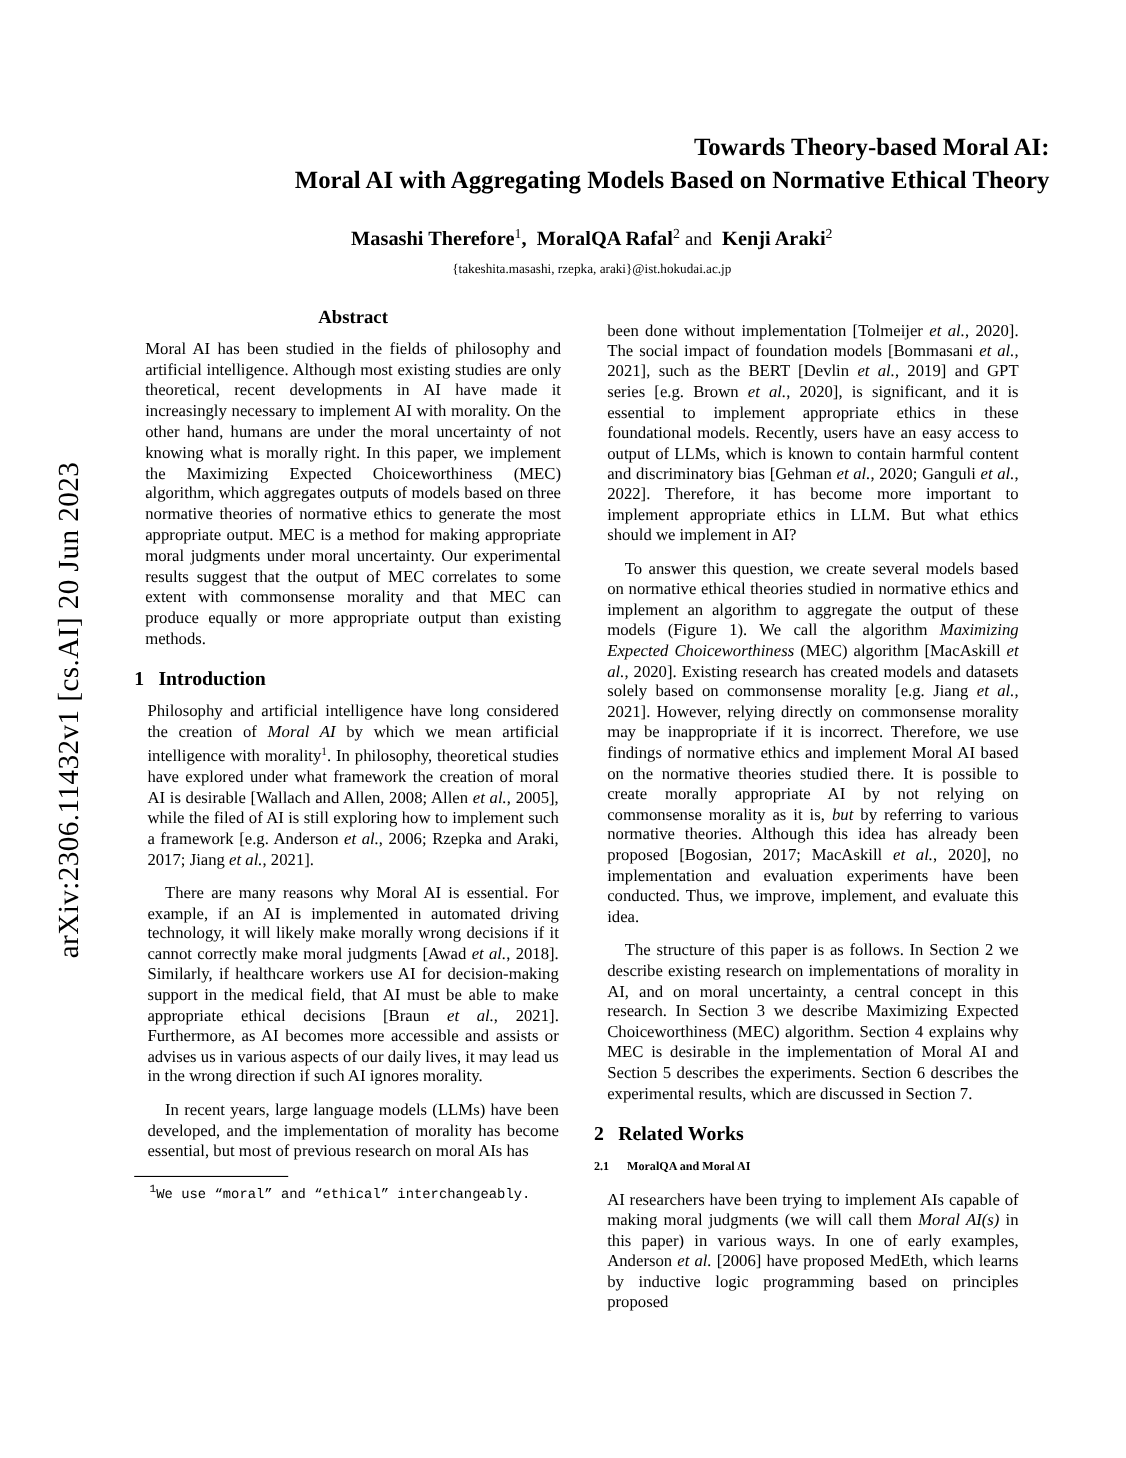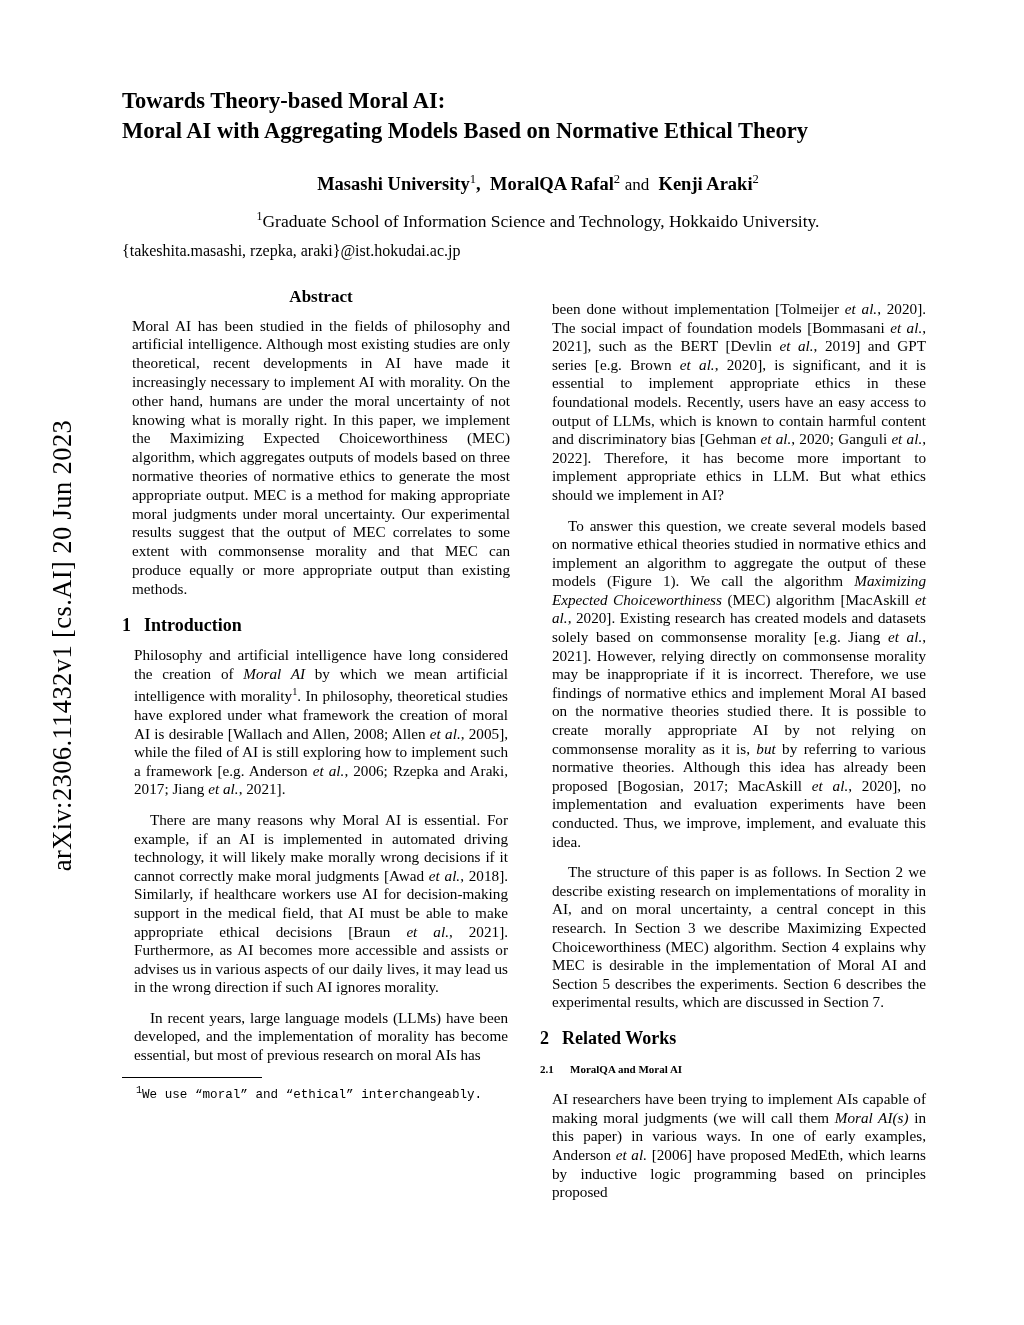--- a/index.html
+++ b/index.html
@@ -34,25 +34,25 @@
     color: #000;
     white-space: nowrap;
   }
   .content {
     position: absolute;
     left: 122px;
     top: 0;
     width: 832px;
   }
   .title {
-    text-align: left;
+    text-align: right;
     font-weight: bold;
     font-size: 22.5px;
     line-height: 30px;
-    margin-top: 86px;
+    margin-top: 119px;
   }
   .title .line2 {
     display: block;
   }
   .authors {
     text-align: center;
     font-weight: bold;
     font-size: 18.5px;
     margin-top: 26px;
   }
@@ -65,22 +65,22 @@
     vertical-align: super;
     font-weight: normal;
   }
   .affil {
     text-align: center;
     font-size: 17.5px;
     line-height: 25px;
     margin-top: 9px;
   }
   .email {
-    text-align: left;
-    font-size: 16px;
+    text-align: center;
+    font-size: 12px;
     margin-top: 8px;
   }
   .columns {
     display: flex;
     margin-top: 28px;
     gap: 20px;
   }
   .col {
     width: 398px;
     text-align: justify;
@@ -149,28 +149,25 @@
   <div class="arxiv-stamp">arXiv:2306.11432v1  [cs.AI]  20 Jun 2023</div>
 
   <div class="content">
 
     <div class="title">
       <span>Towards Theory-based Moral AI:</span>
       <span class="line2">Moral AI with Aggregating Models Based on Normative Ethical Theory</span>
     </div>
 
     <div class="authors">
-      <span>Masashi University</span><sup>1</sup><span>,</span>&nbsp;
+      <span>Masashi Therefore</span><sup>1</sup><span>,</span>&nbsp;
       <span>MoralQA Rafal</span><sup>2</sup>&nbsp;<span class="and">and</span>&nbsp;
       <span>Kenji Araki</span><sup>2</sup>
     </div>
 
-    <div class="affil">
-      <sup>1</sup><span>Graduate School of Information Science and Technology, Hokkaido University.</span>
-    </div>
 
     <div class="email">{takeshita.masashi, rzepka, araki}@ist.hokudai.ac.jp</div>
 
     <div class="columns">
 
       <div class="col">
 
         <div class="abstract-head">Abstract</div>
         <div class="abstract-body">Moral AI has been studied in the fields of philosophy and artificial intelligence. Although most existing studies are only theoretical, recent developments in AI have made it increasingly necessary to implement AI with morality. On the other hand, humans are under the moral uncertainty of not knowing what is morally right. In this paper, we implement the Maximizing Expected Choiceworthiness (MEC) algorithm, which aggregates outputs of models based on three normative theories of normative ethics to generate the most appropriate output. MEC is a method for making appropriate moral judgments under moral uncertainty. Our experimental results suggest that the output of MEC correlates to some extent with commonsense morality and that MEC can produce equally or more appropriate output than existing methods.</div>
 

